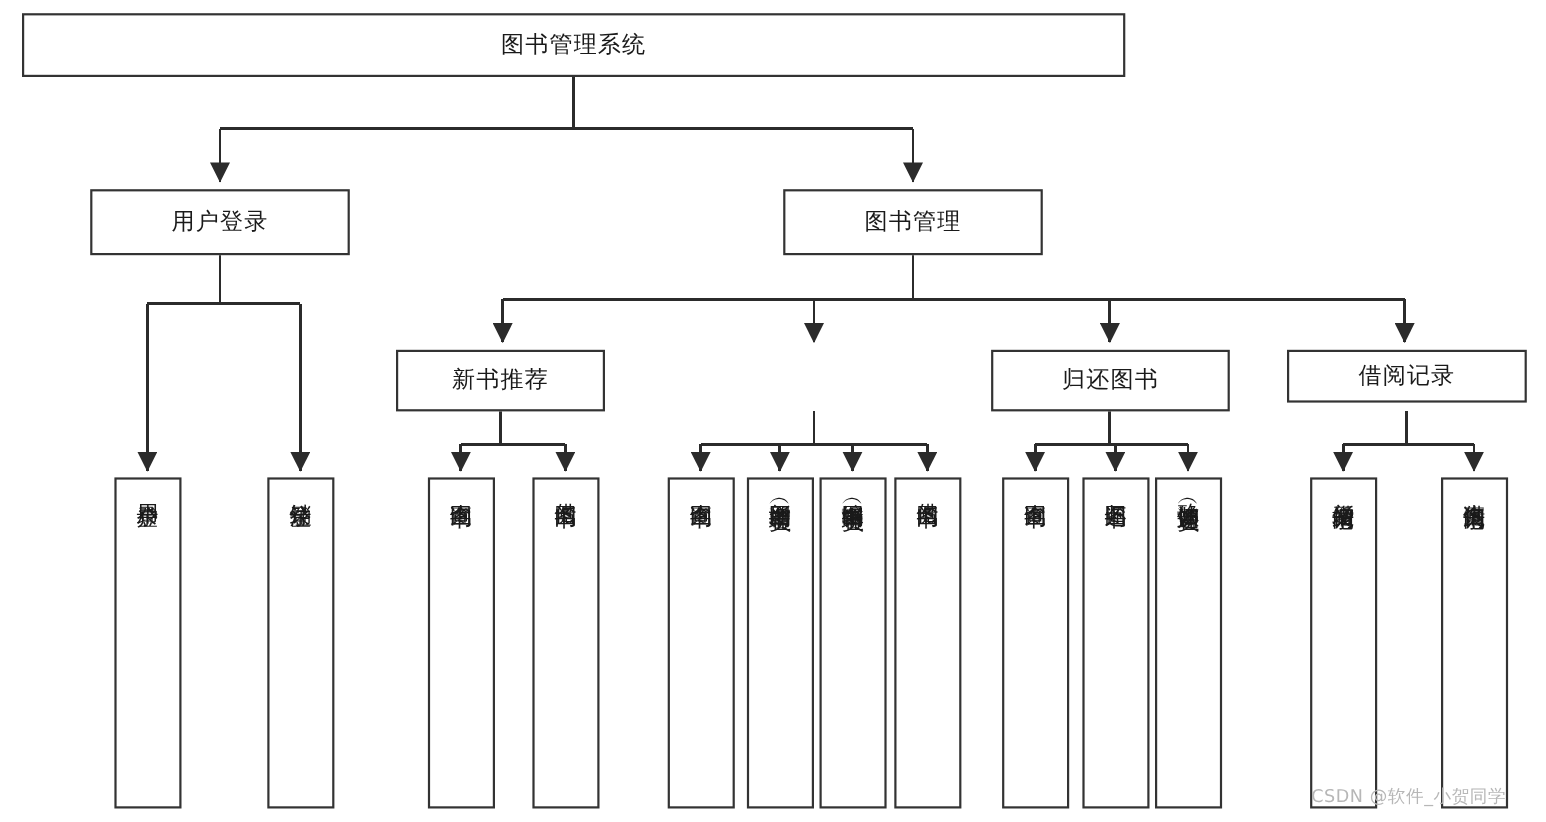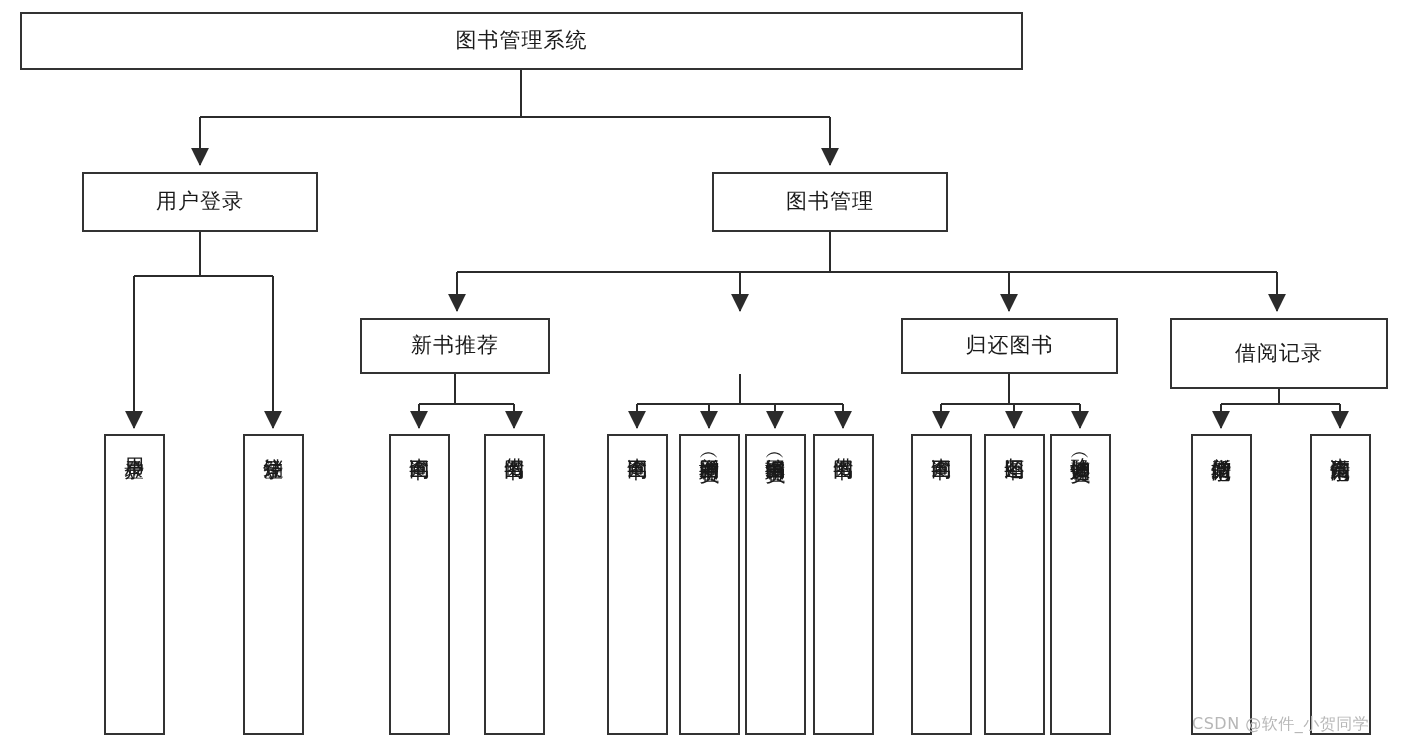--- a/index.html
+++ b/index.html
@@ -129,21 +129,21 @@
   <div class="node node-h" style="left:360px; top:318px; width:190px; height:56px;">
     <span class="label">新书推荐</span>
   </div>
 
   <div class="node node-h" style="left:712px; top:172px; width:236px; height:60px;">
     <span class="label">图书管理</span>
   </div>
   <div class="node node-h" style="left:901px; top:318px; width:217px; height:56px;">
     <span class="label">归还图书</span>
   </div>
-  <div class="node node-h" style="left:1170px; top:318px; width:218px; height:71px;">
+  <div class="node node-h" style="left:1170px; top:318px; width:218px; height:48px;">
     <span class="label">借阅记录</span>
   </div>
 
   <div class="node node-v" style="left:104px; top:434px; width:61px; height:301px;">
     <span class="label">用户登录</span>
   </div>
   <div class="node node-v" style="left:243px; top:434px; width:61px; height:301px;">
     <span class="label">注销登录</span>
   </div>
 

